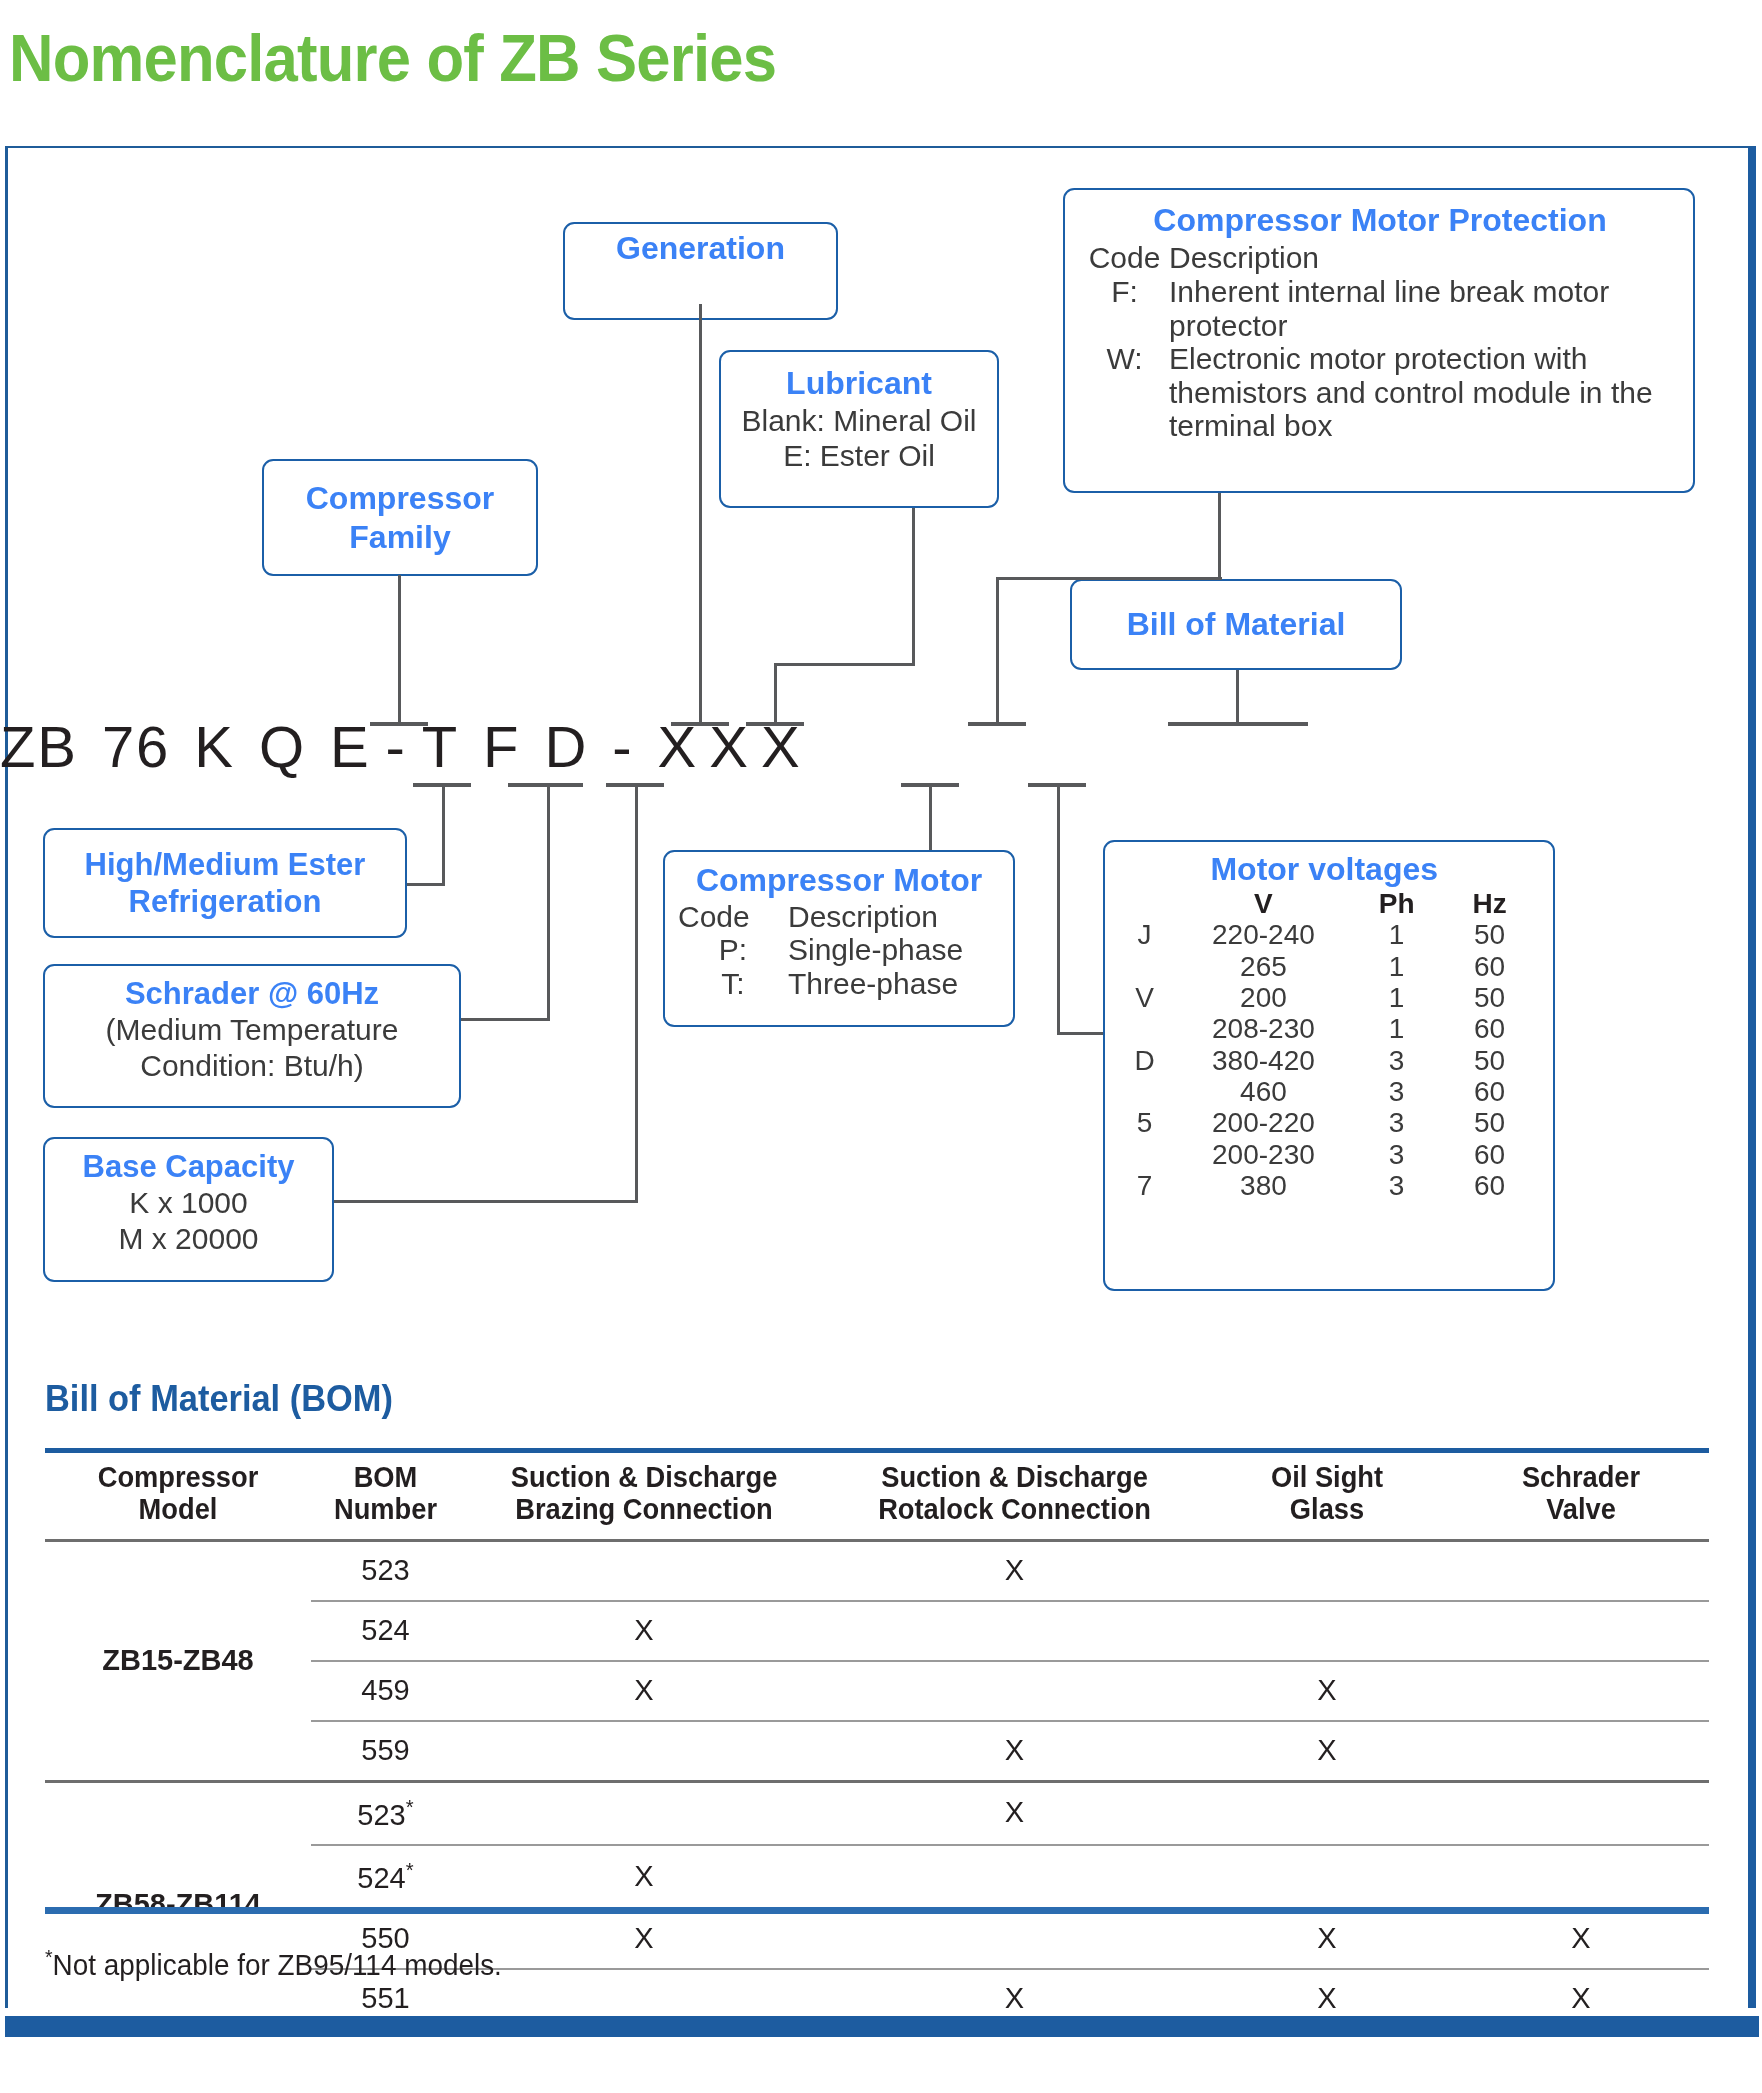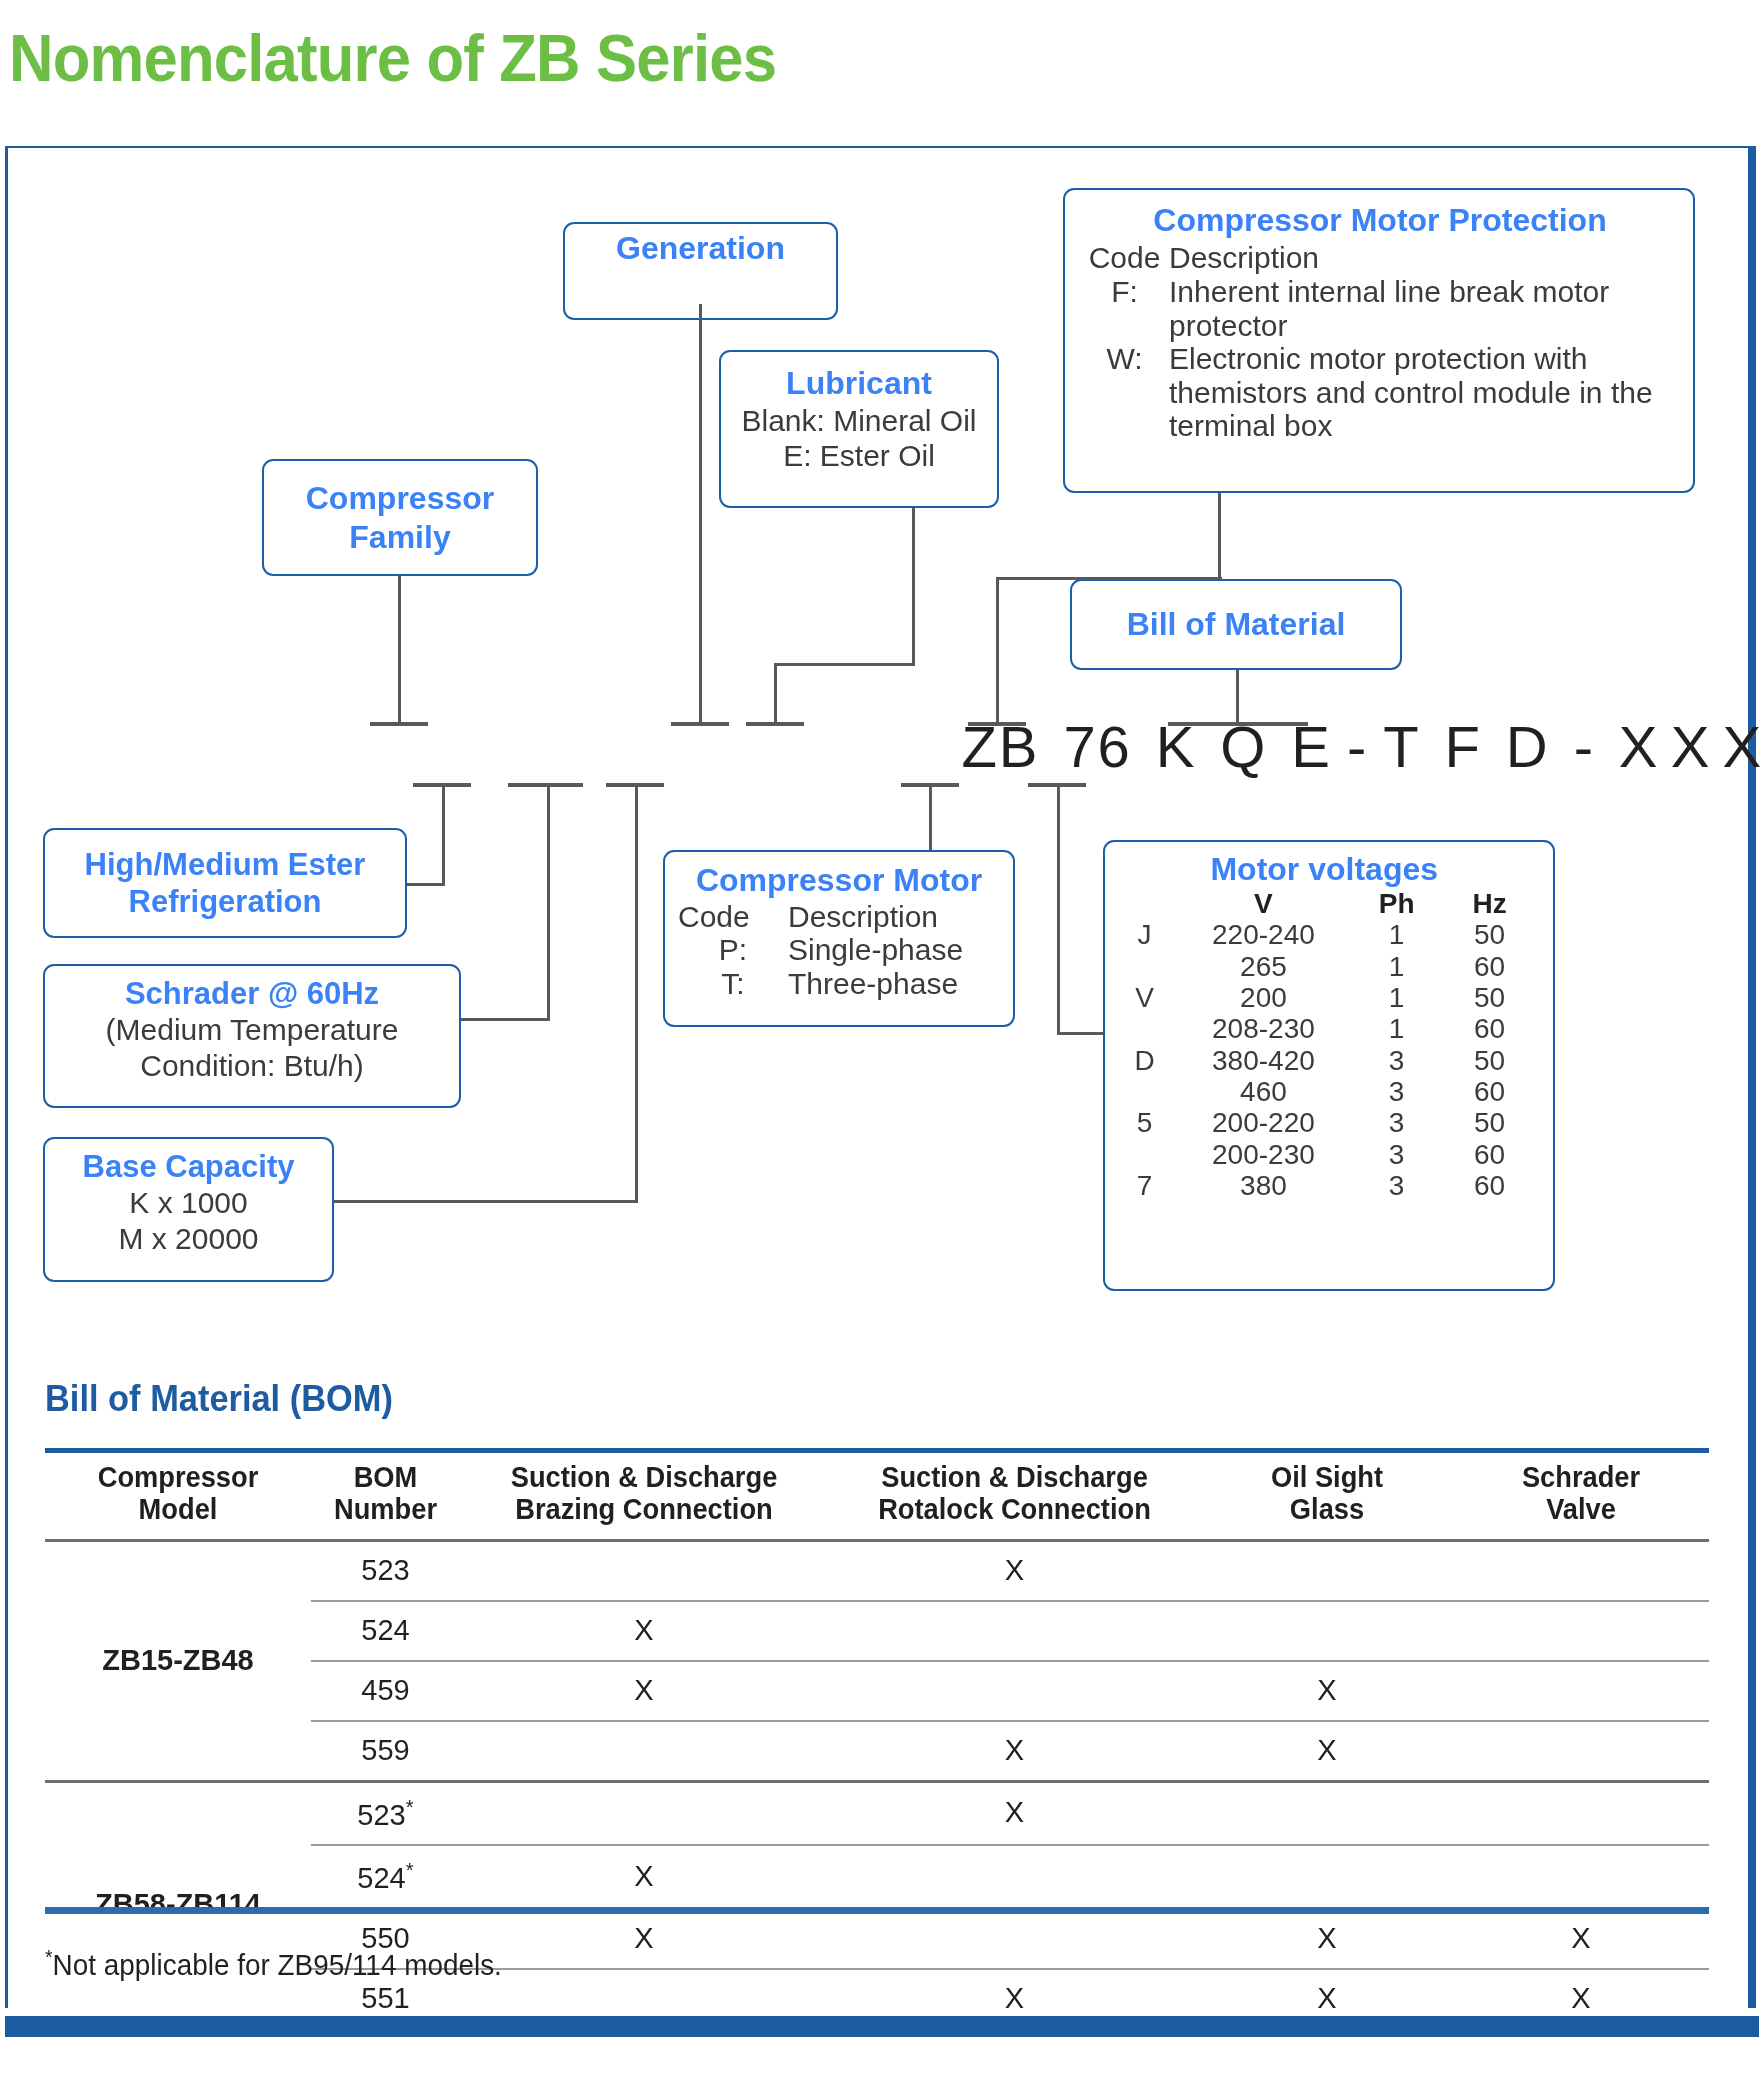--- a/index.html
+++ b/index.html
@@ -36,21 +36,21 @@
   }
   .nbox .t{ color:#3b82f6; font-weight:bold; }
   .nbox .b{ color:#3b3b3b; font-weight:normal; }
   
   .v{ position:absolute; width:2.8px; background:#58595b; }
   .h{ position:absolute; height:2.8px; background:#58595b; }
   .stub{ position:absolute; height:3.7px; background:#58595b; }
   
   .code{
     position:absolute; top:713px; left:0; width:1763px;
-    text-align:right; font-size:58px; letter-spacing:1.9px;
+    text-align:left; font-size:58px; letter-spacing:1.9px;
     color:#231f20; font-family:"Liberation Sans", sans-serif;
   }
   .code span{ display:inline-block; }
   
   .deflist{ display:block; text-align:left; color:#3b3b3b; }
   .defrow{ display:flex; line-height:1.12; }
   .defrow .c{ width:89px; text-align:center; flex:none; }
   .defrow .d{ flex:1; }
   
   .volt{ width:100%; border-collapse:collapse; color:#3b3b3b; }

